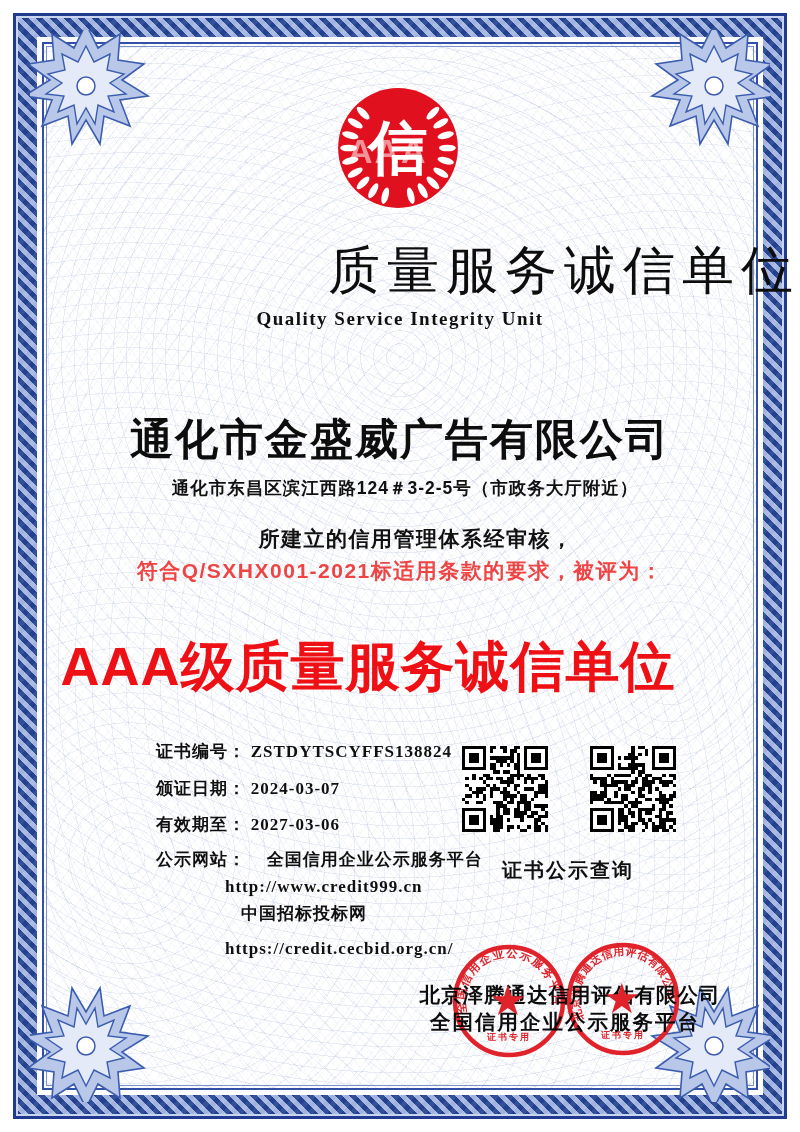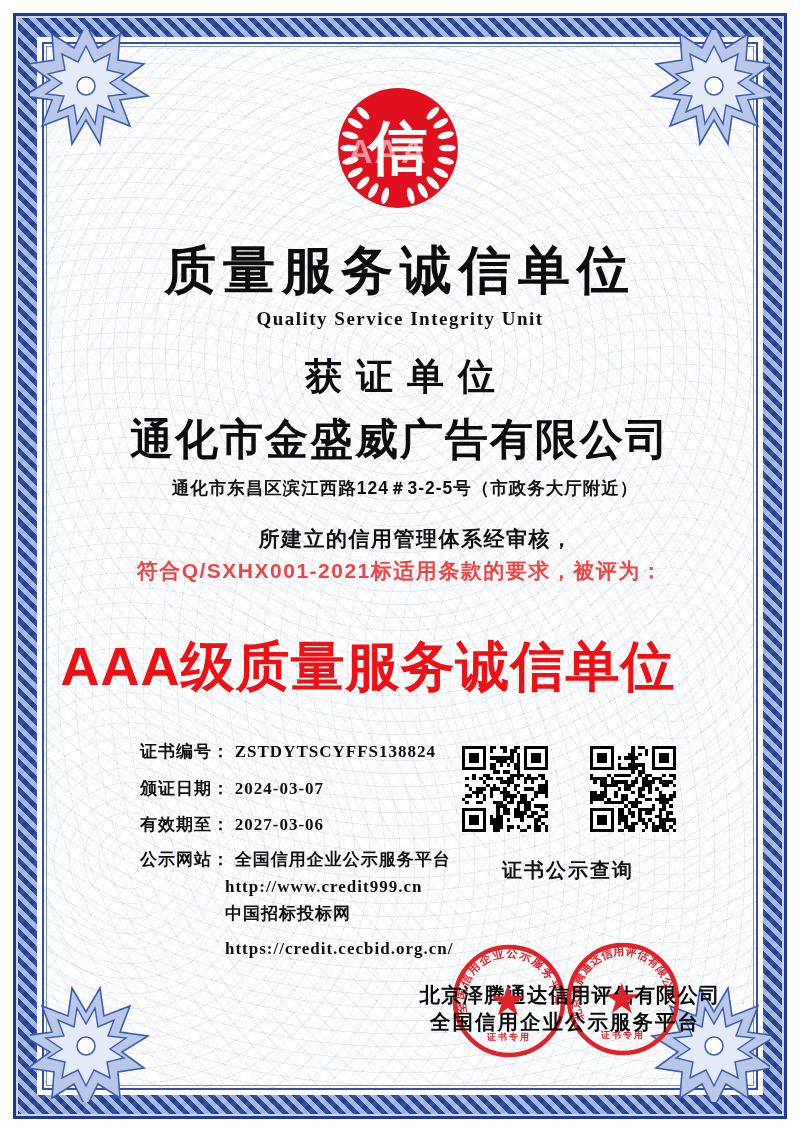--- a/index.html
+++ b/index.html
@@ -26,32 +26,32 @@
   .corner{position:absolute;width:132px;height:132px;z-index:3;}
   .c-tl{left:30px;top:30px;} .c-tr{right:30px;top:30px;transform:scaleX(-1);}
   .c-bl{left:30px;bottom:30px;transform:scaleY(-1);} .c-br{right:30px;bottom:30px;transform:scale(-1,-1);}
   
   .content{position:absolute;inset:0;z-index:4;}
   .abs{position:absolute;}
   .ctr{left:0;right:0;text-align:center;}
   .emblem{left:336px;top:86px;width:124px;height:124px;}
   .watermark{left:348px;top:132px;font-size:34px;font-weight:bold;color:rgba(255,255,255,.55);
              letter-spacing:2px;z-index:5;font-family:"Liberation Sans",sans-serif;}
-  .title{top:236px;font-size:52px;font-weight:700;color:#0d0d0d;letter-spacing:7px;}
+  .title{top:236px;font-size:52px;font-weight:400;color:#0d0d0d;letter-spacing:7px;text-align:right;}
   .subtitle{top:308px;font-size:19px;font-weight:bold;color:#111;
             font-family:"Liberation Serif","DejaVu Serif",serif;letter-spacing:1.5px;}
   .heading{top:352px;font-size:37px;font-weight:900;color:#0d0d0d;letter-spacing:14px;text-indent:14px;}
   .company{top:411px;font-size:43px;font-weight:900;color:#0d0d0d;letter-spacing:2px;}
   .address{top:476px;font-size:17.5px;font-weight:bold;color:#111;letter-spacing:1px;padding-left:10px;}
   .stmt1{top:525px;font-size:21px;font-weight:bold;color:#111;letter-spacing:1.5px;margin-left:32px;}
   .stmt2{top:557px;font-size:21px;font-weight:bold;color:#ef4444;letter-spacing:1.5px;}
   .award{top:631px;font-size:54px;font-weight:900;color:#ee1014;letter-spacing:1px;
          transform:translateX(-32px);}
   .row{position:absolute;left:140px;font-size:17px;font-weight:bold;color:#101010;white-space:nowrap;}
-  .row .lab{letter-spacing:1px;}
+  .row .lab{letter-spacing:1px;margin-left:16px;}
   .row .val{font-family:"Liberation Serif","DejaVu Serif",serif;font-weight:bold;letter-spacing:1px;margin-top:16px;}
   .sub{left:225px;}
   .qr{position:absolute;width:86px;height:86px;background:#fff;}
   .qr svg{display:block;width:100%;height:100%;}
   .qr-caption{top:857px;left:468px;width:200px;text-align:center;font-size:20px;
               font-weight:bold;color:#111;letter-spacing:2px;position:absolute;}
   .issuer1{top:981px;left:330px;width:480px;text-align:center;font-size:20.5px;font-weight:900;
            color:#0c0c0c;letter-spacing:1px;z-index:5;}
   .issuer2{top:1008px;left:325px;width:480px;text-align:center;font-size:20.5px;font-weight:900;
            color:#0c0c0c;letter-spacing:2px;z-index:5;}
@@ -123,21 +123,20 @@
           <ellipse cx="59" cy="12" rx="3.2" ry="8" transform="rotate(135 59 59)"></ellipse>
           <ellipse cx="59" cy="12" rx="3.2" ry="8" transform="rotate(150 59 59)"></ellipse>
           <ellipse cx="59" cy="12" rx="3.2" ry="8" transform="rotate(165 59 59)"></ellipse>
         </g>
       <text x="59" y="78" text-anchor="middle" font-size="56" font-weight="bold" fill="#ffffff" font-family="'Liberation Sans','DejaVu Sans',sans-serif">信</text>
     </svg>
     <div class="abs watermark">AAA</div>
 
     <div class="abs ctr title">质量服务诚信单位</div>
     <div class="abs ctr subtitle">Quality Service Integrity Unit</div>
-    <div class="abs ctr heading">获证单位</div>
     <div class="abs ctr company">通化市金盛威广告有限公司</div>
     <div class="abs ctr address">通化市东昌区滨江西路124＃3-2-5号（市政务大厅附近）</div>
     <div class="abs ctr stmt1">所建立的信用管理体系经审核，</div>
     <div class="abs ctr stmt2">符合Q/SXHX001-2021标适用条款的要求，被评为：</div>
     <div class="abs ctr award">AAA级质量服务诚信单位</div>
 
     <div class="row" style="top:740px">
       <span class="lab">证书编号：</span>
       <span class="val">ZSTDYTSCYFFS138824</span>
     </div>

